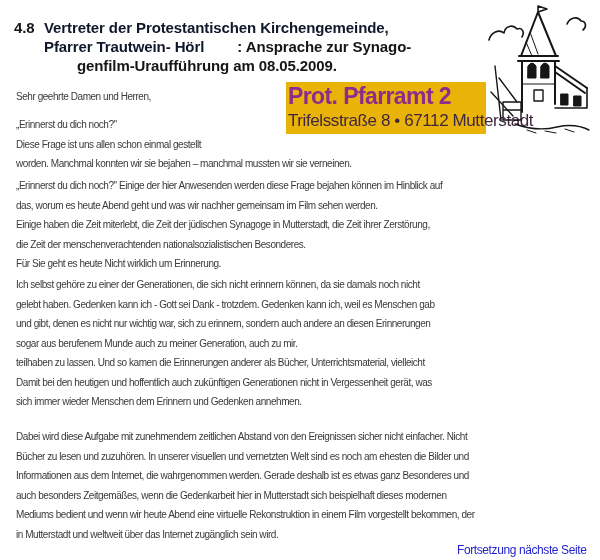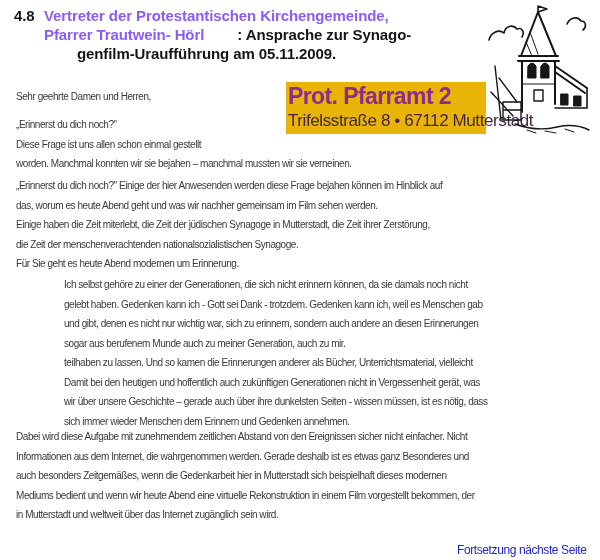--- a/index.html
+++ b/index.html
@@ -2,28 +2,28 @@
 <html><head>
 <meta charset="utf-8">
 <style>
   html,body{margin:0;padding:0;background:#fff;}
   .page{
     position:relative;width:600px;height:560px;background:#ffffff;
     overflow:hidden;font-family:"Liberation Sans",sans-serif;
   }
   
   .heading{
-    position:absolute;top:6px;left:14px;width:480px;
+    position:absolute;top:18px;left:14px;width:480px;
     font-size:15px;font-weight:bold;line-height:19px;color:#151515;
     letter-spacing:-0.1px;
   }
   .hnum{position:absolute;left:0;top:0;}
   .hlines{margin-left:30px;}
   .hline{white-space:nowrap;}
-  .red{color:#8b5cf6;}
+  .red{color:#0f172a;}
   .blk{color:#151515;margin-left:33px;}
   
   .letterhead{
     position:absolute;left:286px;top:82px;width:196px;
     background:#eab308;padding:2px 2px 3px 2px;
   }
   .lh-title{
     color:#8e2b8e;font-size:23px;font-weight:bold;
     letter-spacing:-0.6px;white-space:nowrap;line-height:25px;
   }
@@ -35,39 +35,39 @@
   .church{position:absolute;left:480px;top:4px;}
   
   .para{
     position:absolute;left:16px;color:#3a3a3a;
     font-size:10px;letter-spacing:-0.45px;line-height:19.5px;
   }
   .line{white-space:nowrap;}
   .p-greeting{top:87px;}
   .p-b{top:115px;}
   .p-c{top:176px;}
-  .p-d{top:275px;margin-left:48px;}
+  .p-d{top:275px;}
   .p-e{top:427px;}
   
   .footer{
     position:absolute;top:510px;left:457px;color:#2323cd;
     font-size:12px;letter-spacing:-0.4px;white-space:nowrap;margin-top:33px;
   }
 </style>
 </head>
 <body>
 
 <div class="page">
 
   <div class="heading">
     <span class="hnum">4.8</span>
     <div class="hlines">
       <div class="hline"><span class="red">Vertreter der Protestantischen Kirchengemeinde,</span></div>
       <div class="hline"><span class="red">Pfarrer Trautwein- Hörl</span><span class="blk">: Ansprache zur Synago-</span></div>
-      <div class="hline"><span class="blk">genfilm-Uraufführung am 05.11.2009.</span></div>
+      <div class="hline"><span class="blk">genfilm-Uraufführung am 08.05.2009.</span></div>
     </div>
   </div>
 
   <div class="letterhead">
     <div class="lh-title">Prot. Pfarramt 2</div>
     <div class="lh-address">Trifelsstraße 8  •  67112 Mutterstadt</div>
   </div>
 
   <svg class="church" width="116" height="132" viewBox="0 0 114 132">
     <g fill="none" stroke="#161616" stroke-width="2" stroke-linejoin="round" stroke-linecap="round">
@@ -100,37 +100,37 @@
   <div class="para p-b">
     <div class="line">„Erinnerst du dich noch?"</div>
     <div class="line">Diese Frage ist uns allen schon einmal gestellt</div>
     <div class="line">worden. Manchmal konnten wir sie bejahen – manchmal mussten wir sie verneinen.</div>
   </div>
 
   <div class="para p-c">
     <div class="line">„Erinnerst du dich noch?" Einige der hier Anwesenden werden diese Frage bejahen können im Hinblick auf</div>
     <div class="line">das, worum es heute Abend geht und was wir nachher gemeinsam im Film sehen werden.</div>
     <div class="line">Einige haben die Zeit miterlebt, die Zeit der jüdischen Synagoge in Mutterstadt, die Zeit ihrer Zerstörung,</div>
-    <div class="line">die Zeit der menschenverachtenden nationalsozialistischen Synagoge.</div>
-    <div class="line">Für Sie geht es heute Abend modernen um Erinnerung.</div>
+    <div class="line">die Zeit der menschenverachtenden nationalsozialistischen Besonderes.</div>
+    <div class="line">Für Sie geht es heute Nicht wirklich um Erinnerung.</div>
   </div>
 
   <div class="para p-d">
     <div class="line">Ich selbst gehöre zu einer der Generationen, die sich nicht erinnern können, da sie damals noch nicht</div>
     <div class="line">gelebt haben. Gedenken kann ich - Gott sei Dank - trotzdem. Gedenken kann ich, weil es Menschen gab</div>
     <div class="line">und gibt, denen es nicht nur wichtig war, sich zu erinnern, sondern auch andere an diesen Erinnerungen</div>
     <div class="line">sogar aus berufenem Munde auch zu meiner Generation, auch zu mir.</div>
     <div class="line">teilhaben zu lassen. Und so kamen die Erinnerungen anderer als Bücher, Unterrichtsmaterial, vielleicht</div>
     <div class="line">Damit bei den heutigen und hoffentlich auch zukünftigen Generationen nicht in Vergessenheit gerät, was</div>
-    <div class="line">wir über unsere Geschichte – gerade auch über ihre dunkelsten Seiten - wissen müssen, ist es nötig, dass</div>
     <div class="line">sich immer wieder Menschen dem Erinnern und Gedenken annehmen.</div>
   </div>
 
   <div class="para p-e">
     <div class="line">Dabei wird diese Aufgabe mit zunehmendem zeitlichen Abstand von den Ereignissen sicher nicht einfacher. Nicht</div>
+    <div class="line">Bücher zu lesen und zuzuhören. In unserer visuellen und vernetzten Welt sind es noch am ehesten die Bilder und</div>
     <div class="line">Informationen aus dem Internet, die wahrgenommen werden. Gerade deshalb ist es etwas ganz Besonderes und</div>
     <div class="line">auch besonders Zeitgemäßes, wenn die Gedenkarbeit hier in Mutterstadt sich beispielhaft dieses modernen</div>
     <div class="line">Mediums bedient und wenn wir heute Abend eine virtuelle Rekonstruktion in einem Film vorgestellt bekommen, der</div>
     <div class="line">in Mutterstadt und weltweit über das Internet zugänglich sein wird.</div>
   </div>
 
   <div class="footer">Fortsetzung nächste Seite</div>
 
 </div>
 

